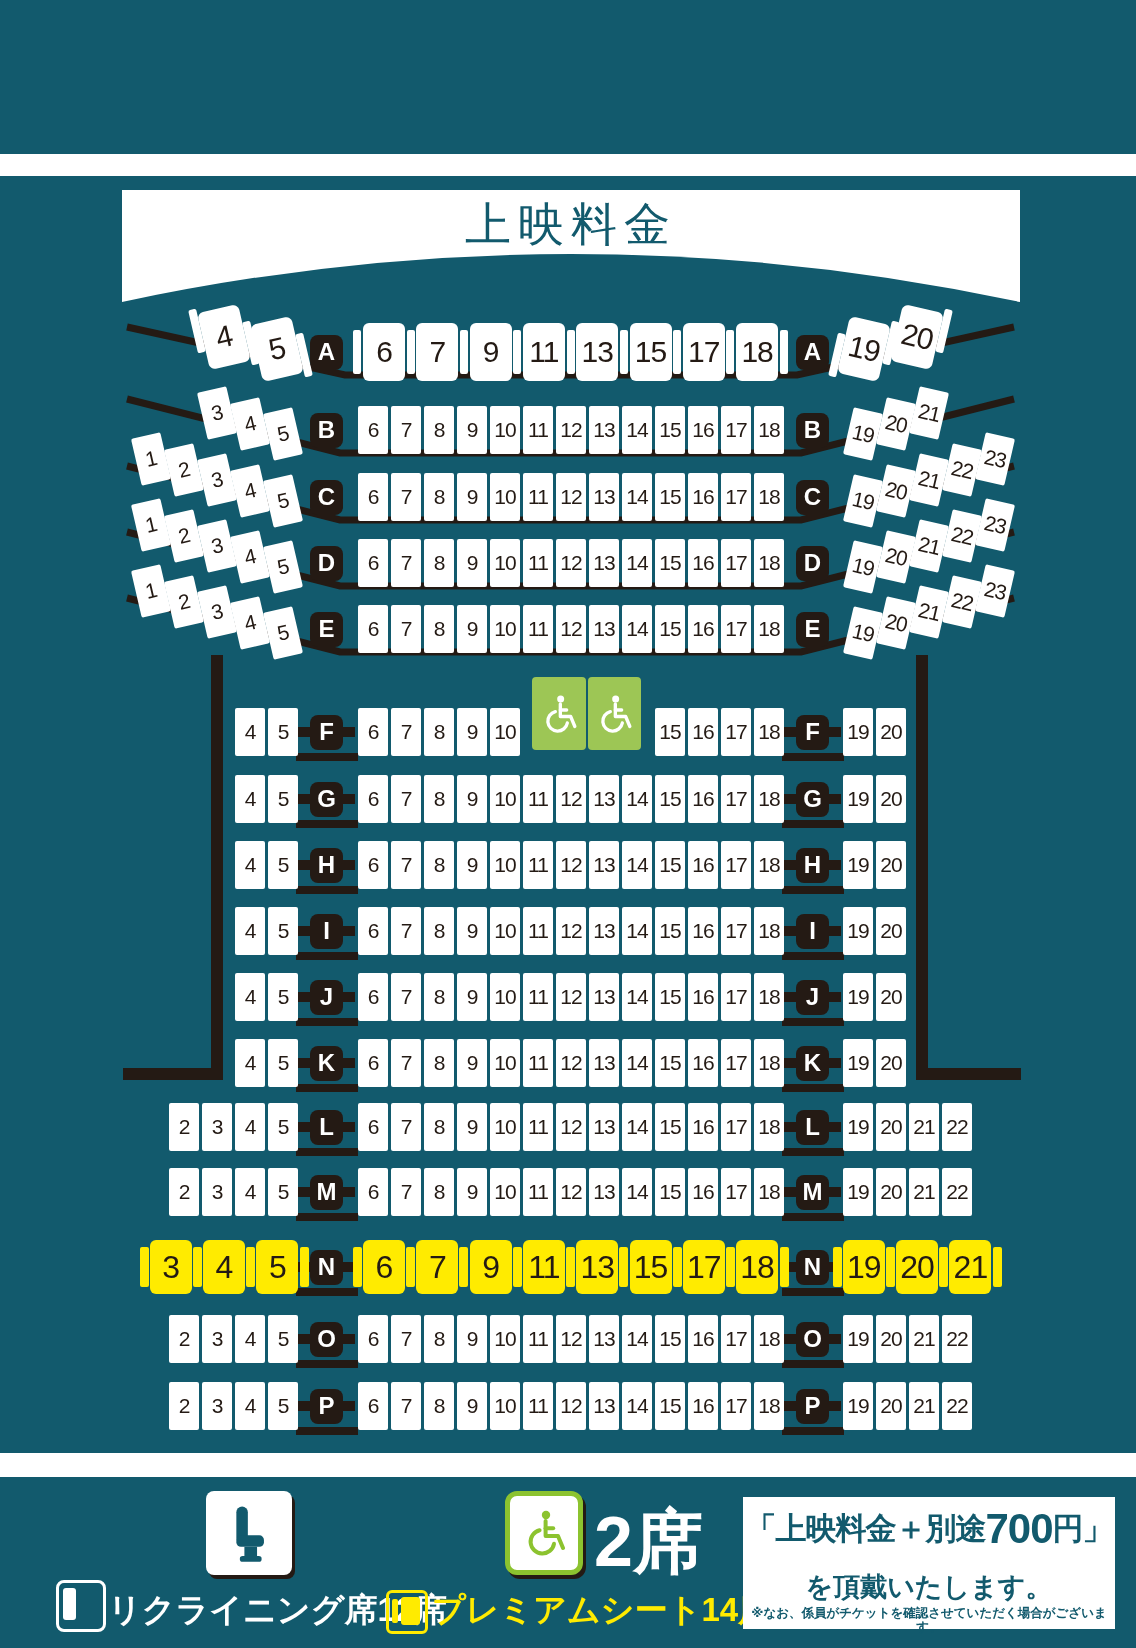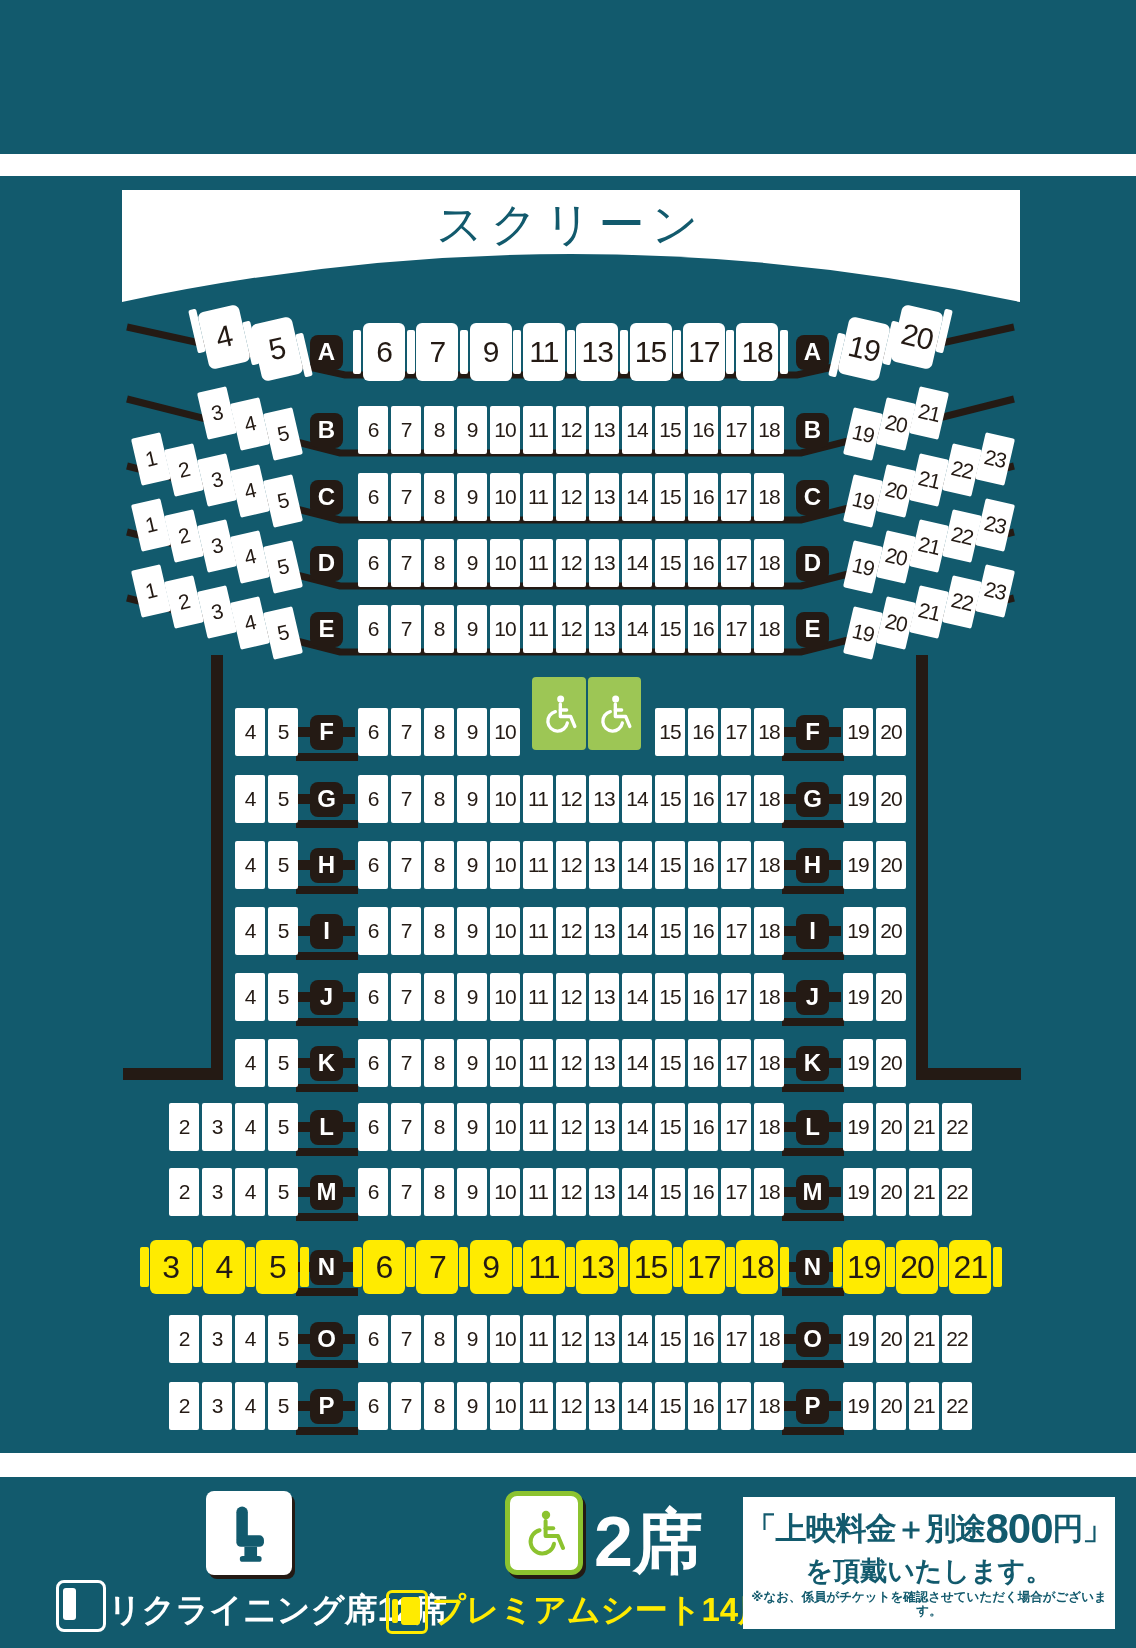--- a/index.html
+++ b/index.html
@@ -42,32 +42,32 @@
   .prem-icon{position:absolute;left:386px;top:1590px;width:36px;height:38px;border:3px solid #ffeb00;border-radius:6px;}
   .prem-icon .bar{position:absolute;left:3px;top:6px;width:6px;height:24px;background:#ffeb00;border-radius:2px;}
   .prem-icon .blk{position:absolute;left:12px;top:4px;width:19px;height:28px;background:#ffeb00;border-radius:3px;}
   .prem-label{position:absolute;left:432px;top:1588px;color:#ffeb00;font-size:33px;font-weight:700;}
 
   
   .info-box{position:absolute;left:743px;top:1497px;width:372px;height:132px;background:#ffffff;color:#125a6d;text-align:center;box-sizing:border-box;padding-top:7px;}
   .info-box .l1{font-size:25px;font-weight:700;}
   .info-box .l2{font-size:31px;font-weight:700;margin-top:1px;letter-spacing:-1px;}
   .info-box .l2 .big{font-size:42px;vertical-align:-4px;letter-spacing:-1px;}
-  .info-box .l3{font-size:27px;font-weight:700;margin-top:0px;}
+  .info-box .l3{font-size:27px;font-weight:700;margin-top:16px;}
   .info-box .note{font-size:12.5px;font-weight:700;line-height:1.12;margin-top:1px;}
 </style>
 </head>
 <body>
 
 <div id="page">
 
   <div class="stripe top"></div>
 
   <div class="screenbox">
-    <div class="screenlabel">スクリーン</div>
+    <div class="screenlabel">上映料金</div>
   </div>
 
   <svg id="overlay" width="1136" height="1648">
     <path d="M122,302 Q571,206 1020,302 Z" fill="#125a6d"></path>
     <polyline points="127,327 345,375 797,375 1014,327" fill="none" stroke="#241a14" stroke-width="7"></polyline>
     <polyline points="127,399 340,453 801,453 1014,399" fill="none" stroke="#241a14" stroke-width="7"></polyline>
     <polyline points="127,466 340,520 801,520 1014,466" fill="none" stroke="#241a14" stroke-width="7"></polyline>
     <polyline points="127,532 340,586 801,586 1014,532" fill="none" stroke="#241a14" stroke-width="7"></polyline>
     <polyline points="127,598 340,652 801,652 1014,598" fill="none" stroke="#241a14" stroke-width="7"></polyline>
   </svg>
@@ -546,18 +546,18 @@
       <div class="bar"></div>
     </div>
   <div class="recline-label">リクライニング席12席</div>
   <div class="prem-icon">
       <div class="bar"></div>
       <div class="blk"></div>
     </div>
   <div class="prem-label">プレミアムシート14席</div>
 
   <div class="info-box">
-    <div class="l2"><span>「上映料金＋別途</span><span class="big">800</span><span>円」</span></div>
+    <div class="l2"><span>「上映料金＋別途</span><span class="big">700</span><span>円」</span></div>
     <div class="l3">を頂戴いたします。</div>
     <div class="note">※なお、係員がチケットを確認させていただく場合がございます。</div>
 
   </div>
 </div>
 
 </body></html>

